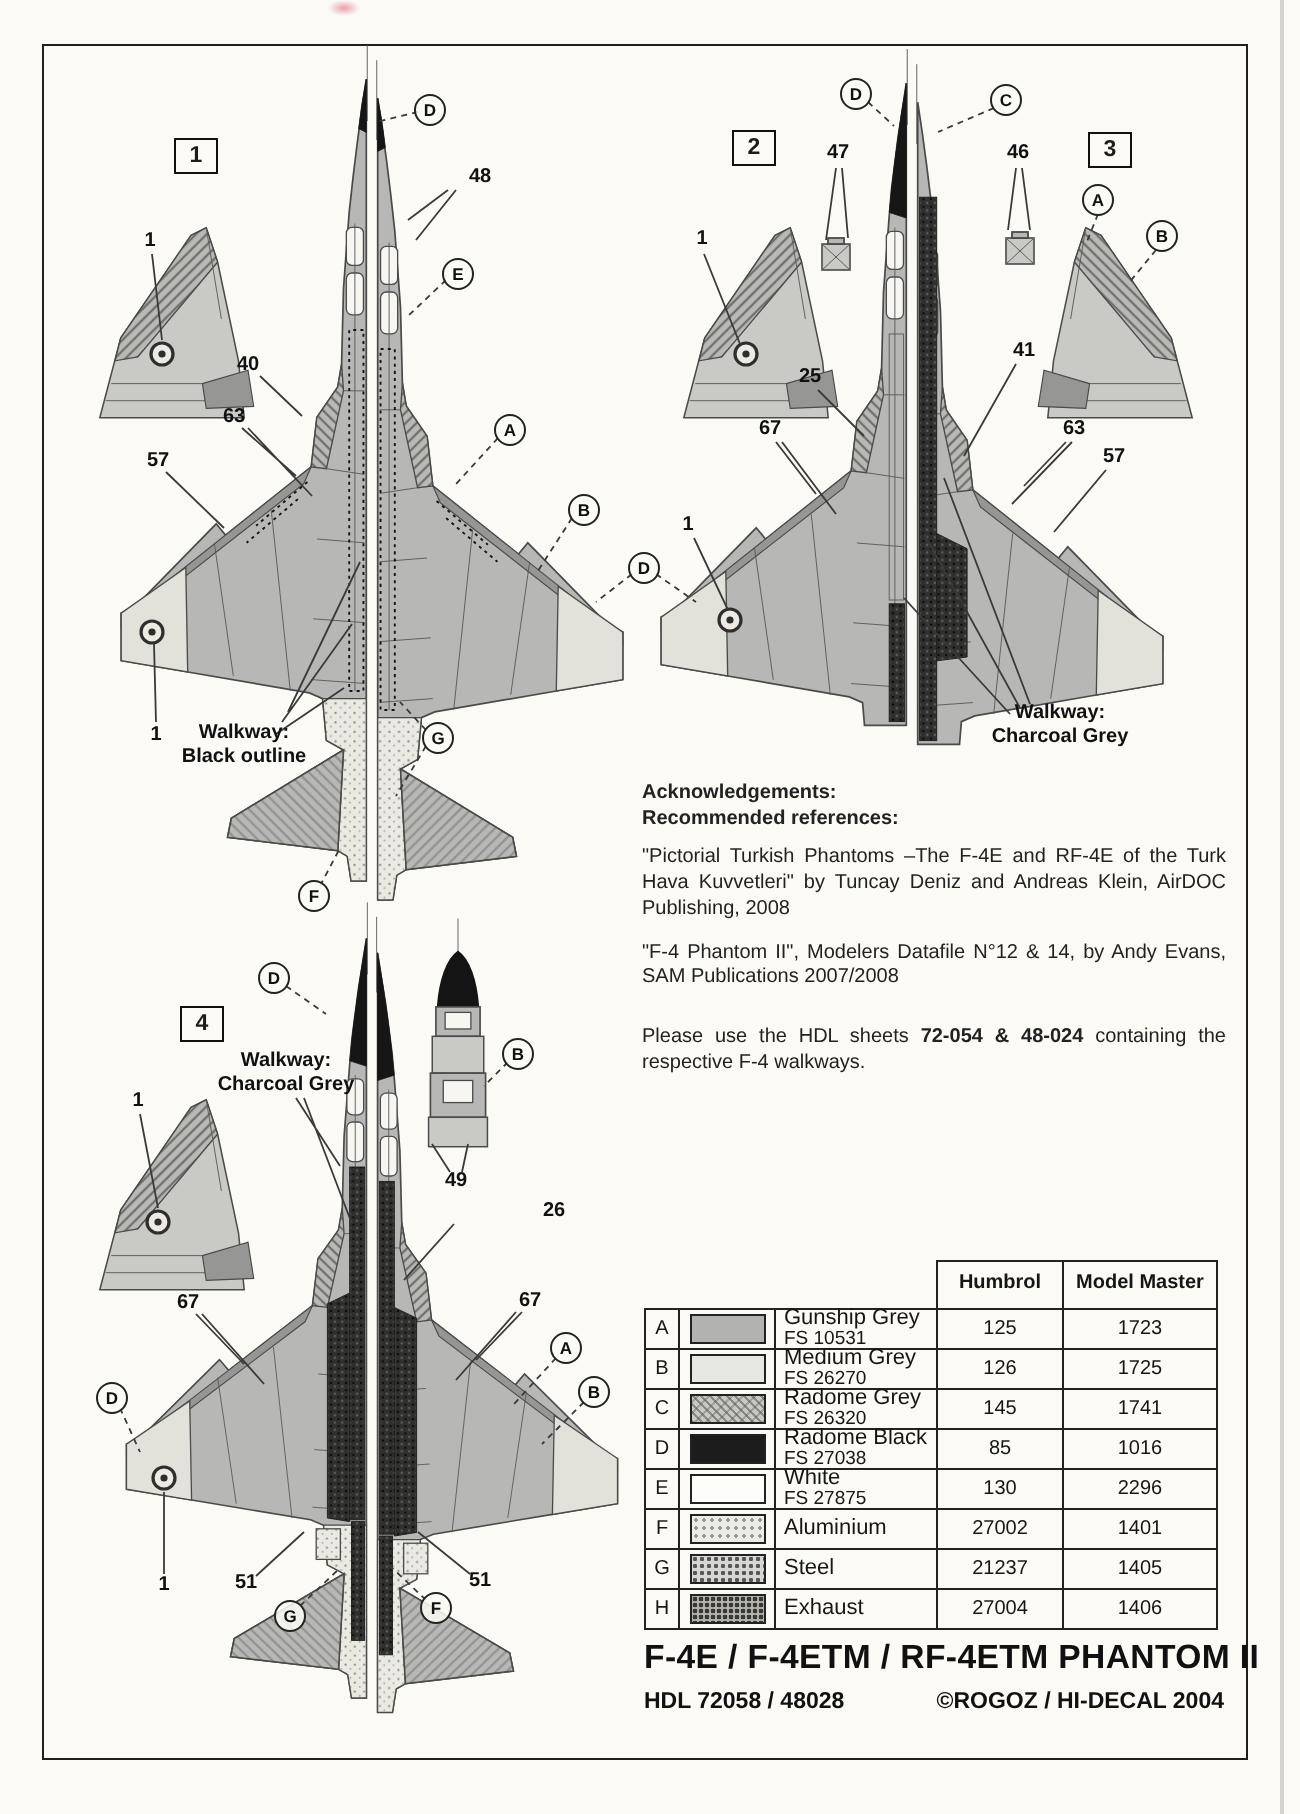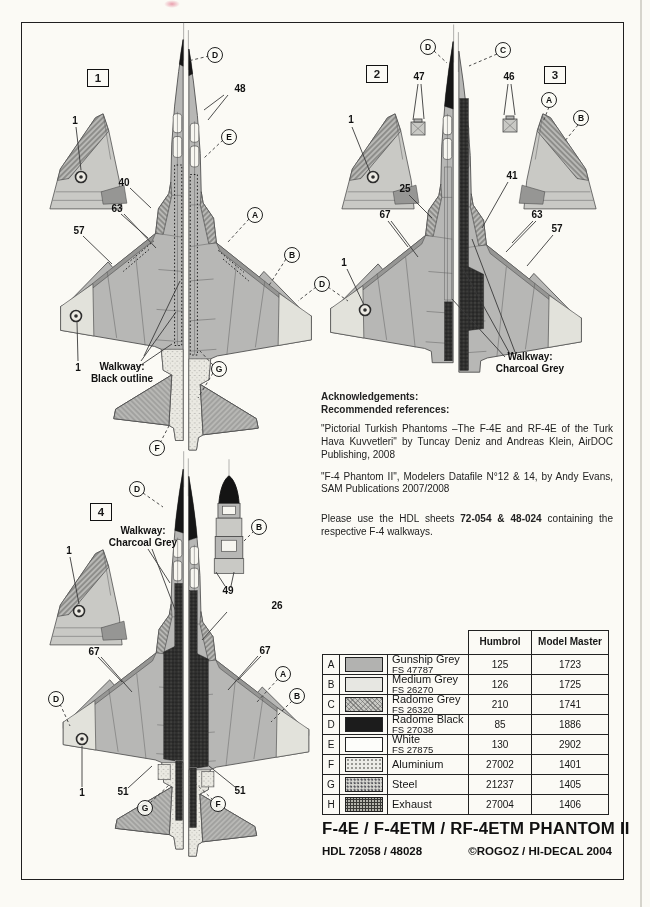--- a/index.html
+++ b/index.html
@@ -366,21 +366,21 @@
     </tr>
   </thead>
   <tbody id="pt-body">
       <tr>
         <td class="pt-letter">A</td>
         <td>
           <div class="sw sw-gunship-grey"></div>
         </td>
         <td class="pt-namecell">
           <div class="pt-name">Gunship Grey</div>
-          <div class="pt-fs">FS 47787</div>
+          <div class="pt-fs">FS 10531</div>
         </td>
         <td class="pt-num">125</td>
         <td class="pt-num">1723</td>
       </tr>
       <tr>
         <td class="pt-letter">B</td>
         <td>
           <div class="sw sw-medium-grey"></div>
         </td>
         <td class="pt-namecell">
@@ -392,46 +392,46 @@
       </tr>
       <tr>
         <td class="pt-letter">C</td>
         <td>
           <div class="sw sw-radome-grey"></div>
         </td>
         <td class="pt-namecell">
           <div class="pt-name">Radome Grey</div>
           <div class="pt-fs">FS 26320</div>
         </td>
-        <td class="pt-num">210</td>
+        <td class="pt-num">145</td>
         <td class="pt-num">1741</td>
       </tr>
       <tr>
         <td class="pt-letter">D</td>
         <td>
           <div class="sw sw-radome-black"></div>
         </td>
         <td class="pt-namecell">
           <div class="pt-name">Radome Black</div>
           <div class="pt-fs">FS 27038</div>
         </td>
         <td class="pt-num">85</td>
-        <td class="pt-num">1886</td>
+        <td class="pt-num">1016</td>
       </tr>
       <tr>
         <td class="pt-letter">E</td>
         <td>
           <div class="sw sw-white"></div>
         </td>
         <td class="pt-namecell">
           <div class="pt-name">White</div>
           <div class="pt-fs">FS 27875</div>
         </td>
         <td class="pt-num">130</td>
-        <td class="pt-num">2902</td>
+        <td class="pt-num">2296</td>
       </tr>
       <tr>
         <td class="pt-letter">F</td>
         <td>
           <div class="sw sw-aluminium"></div>
         </td>
         <td class="pt-namecell">
           <div class="pt-name">Aluminium</div>
         </td>
         <td class="pt-num">27002</td>

